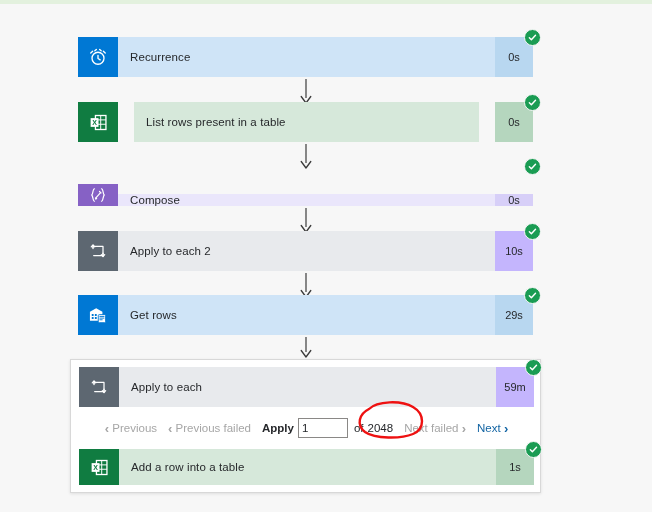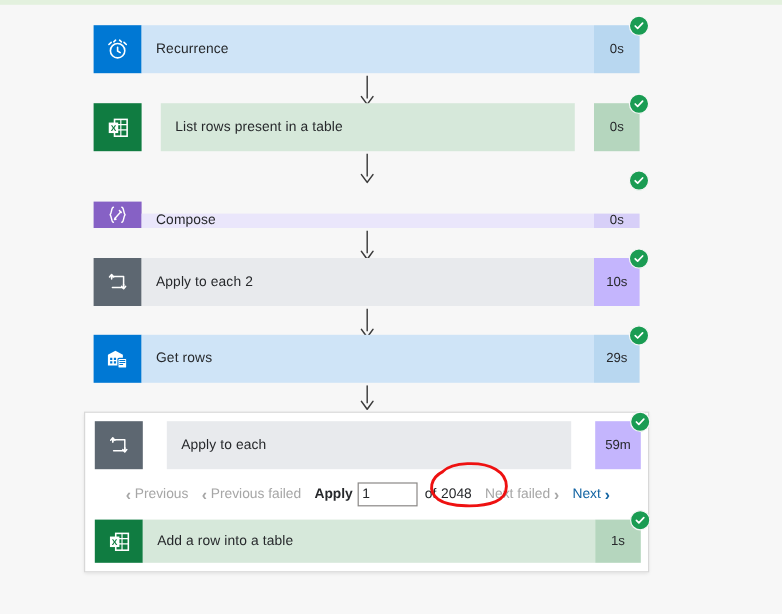--- a/index.html
+++ b/index.html
@@ -17,21 +17,21 @@
   }
   #top-band {
     position: absolute;
     left: 0; top: 0;
     width: 652px;
     height: 4px;
     background: #e3f1de;
   }
   #canvas {
     position: absolute;
-    left: 0; top: 4px;
+    left: 0; top: 20px;
     width: 652px;
     height: 436px;
   }
 
   
   .card {
     position: absolute;
     left: 78px;
     width: 455px;
     height: 40px;
@@ -126,21 +126,20 @@
     border: 1px solid #d8d8d8;
     box-sizing: border-box;
     box-shadow: 0 1px 3px rgba(0,0,0,.10);
   }
   #scope-header {
     position: absolute;
     left: 8px;
     top: 7px;
     width: 455px;
     height: 40px;
-    gap: 20px;
   }
   
   #pagination {
     position: absolute;
     left: 8px;
     top: 53px;
     width: 455px;
     height: 30px;
     display: flex;
     align-items: center;

